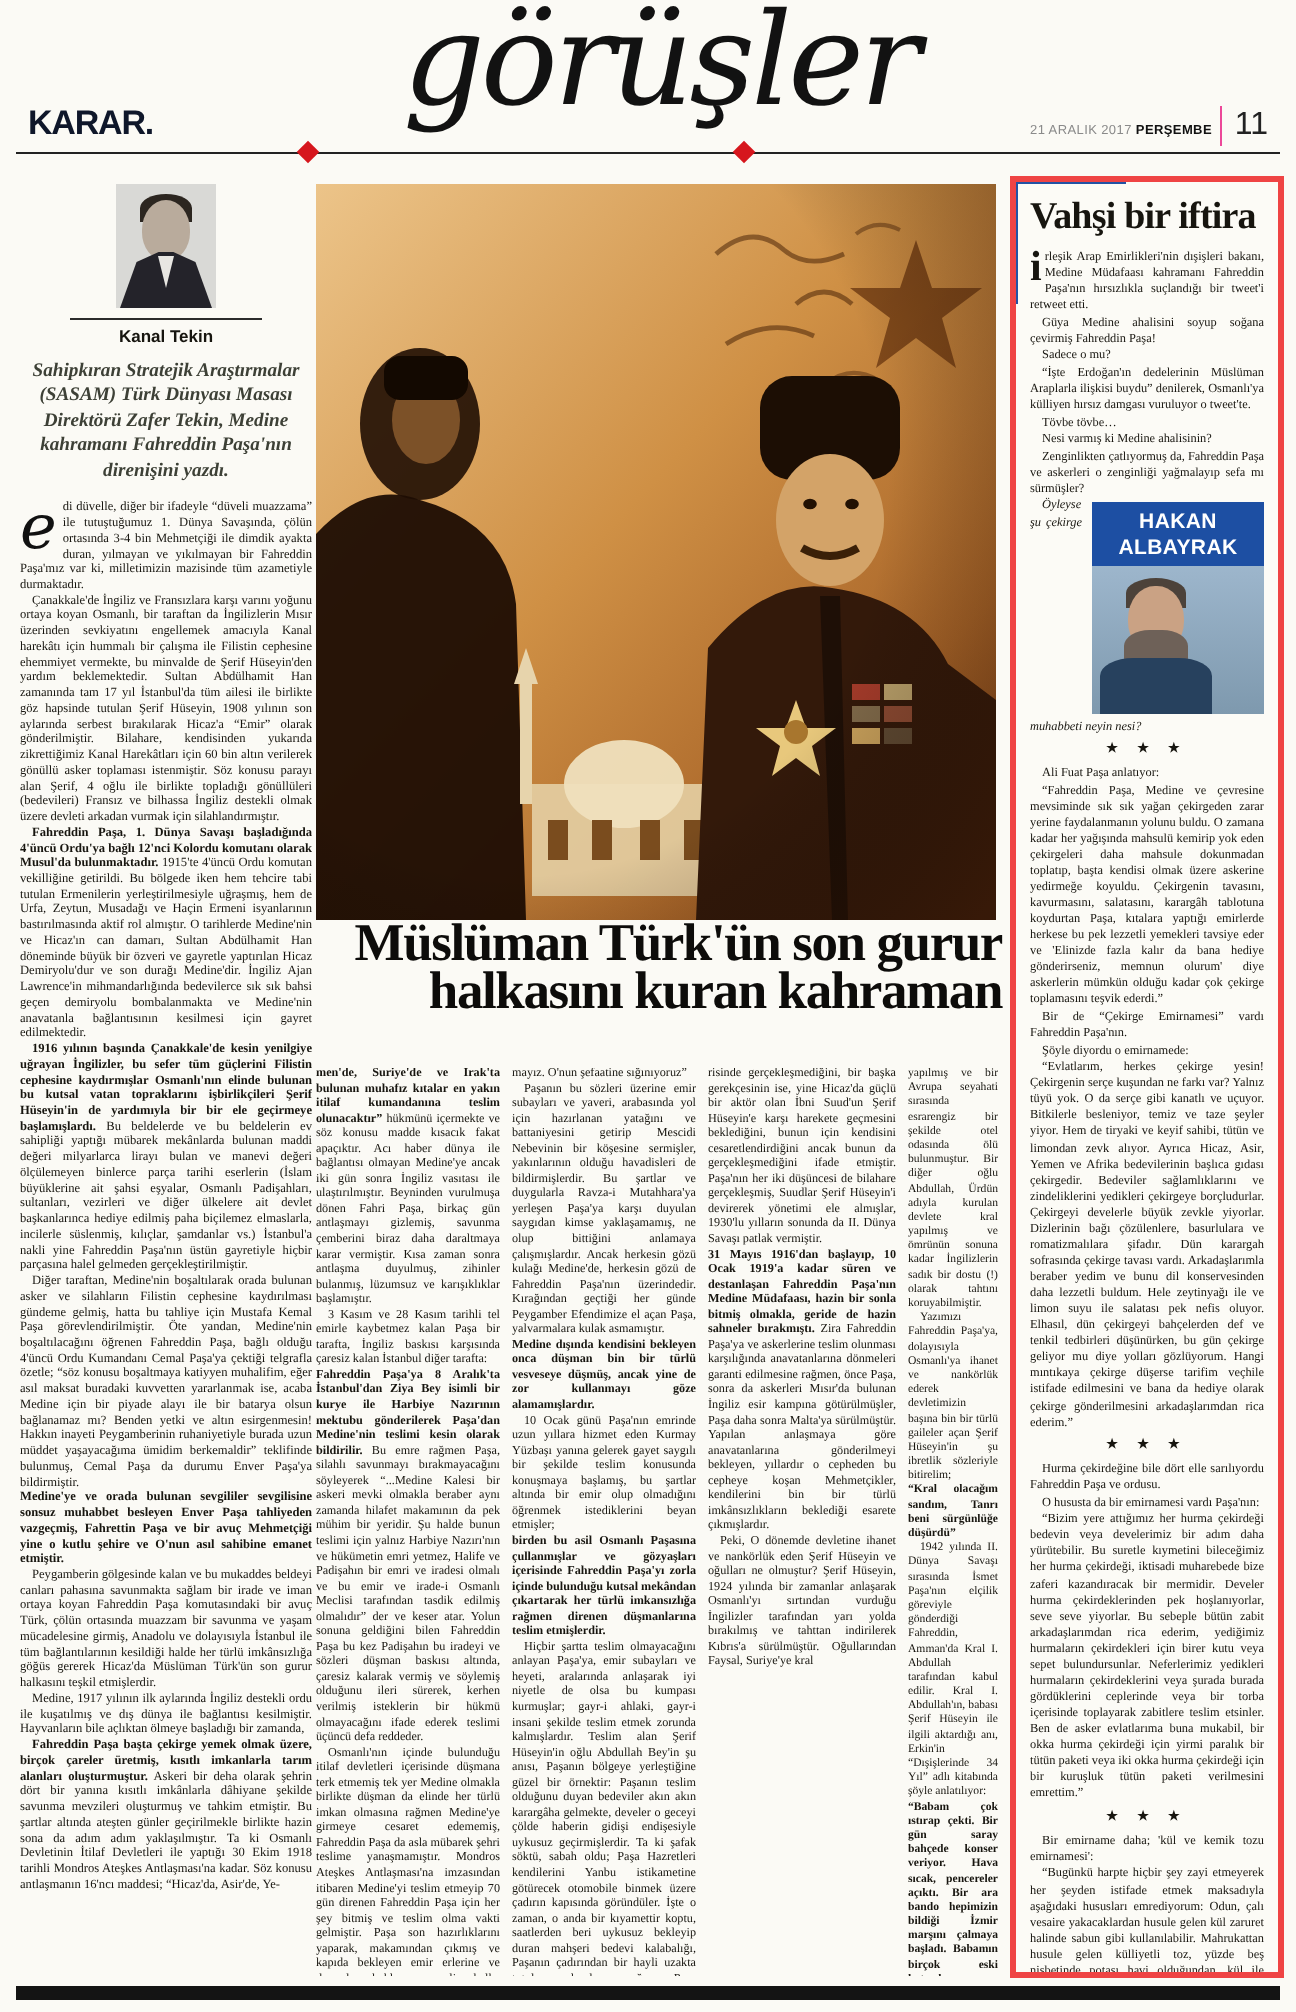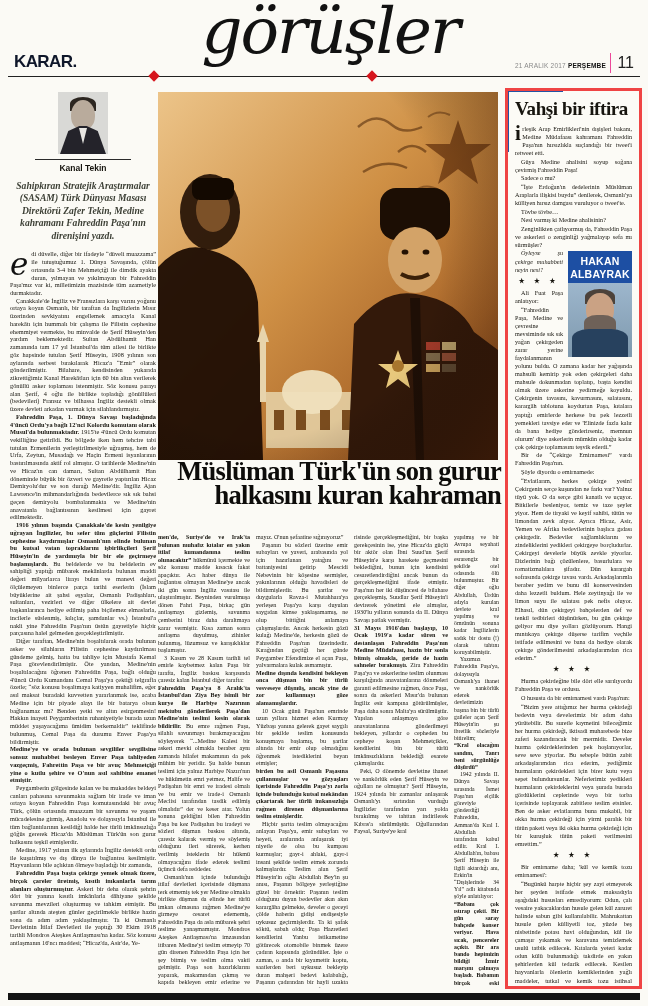--- a/index.html
+++ b/index.html
@@ -61,21 +61,21 @@
            background:#fcfbf6;box-sizing:border-box;padding:8px 7px 4px;overflow:hidden}
   .bracket-v{position:absolute;left:-3px;top:-3px;width:4px;height:64px;background:#2353a4}
   .bracket-h{position:absolute;left:-3px;top:-3px;width:58px;height:4px;background:#2353a4}
   .sbtitle{font-weight:bold;font-size:19px;letter-spacing:-0.4px;margin:0 0 7px;line-height:1}
   .sbflow p{font-size:6.2px;line-height:1.3;text-align:justify;margin:0 0 .5px;text-indent:6px}
   .sbflow p.noind{text-indent:0}
   p.dropcap-b::first-letter{float:left;font-size:21px;line-height:17px;font-weight:bold;padding-right:1.5px}
   p.stars{text-align:center !important;text-indent:0 !important;letter-spacing:4px;
           font-size:6.5px;margin:3.5px 0 !important;font-weight:bold}
   p.italicp{font-style:italic}
-  .authorbox{float:right;width:64px;margin:2px 0 3px 5px}
+  .authorbox{float:right;width:86px;margin:2px 0 3px 5px}
   .authortag{background:#1d4fa3;color:#fff;text-align:center;font-family:"Liberation Sans",sans-serif;
              font-weight:bold;font-size:10.5px;line-height:1.15;padding:4px 0 3px;letter-spacing:.2px}
   .hphoto{height:74px;position:relative;background:linear-gradient(#9db6cc,#7e99ae);overflow:hidden}
   .hphoto .hd{position:absolute;left:18px;top:10px;width:28px;height:34px;border-radius:48%;background:#caa284}
   .hphoto .hr{position:absolute;left:17px;top:6px;width:30px;height:15px;border-radius:50% 50% 0 0;background:#4c423a}
   .hphoto .bd{position:absolute;left:16px;top:32px;width:32px;height:20px;border-radius:40% 40% 30% 30%;background:#6e6158}
   .hphoto .jk{position:absolute;left:4px;top:46px;width:56px;height:30px;border-radius:30% 30% 0 0;background:#27415e}
 
   
   .bottombar{position:absolute;left:8px;right:8px;top:993px;height:7px;background:#141414}

